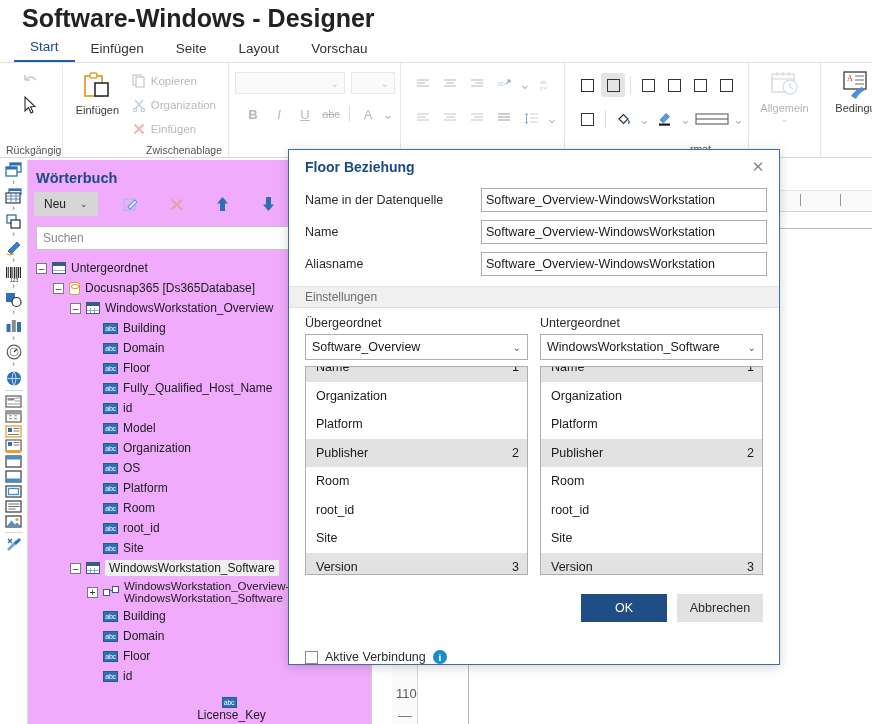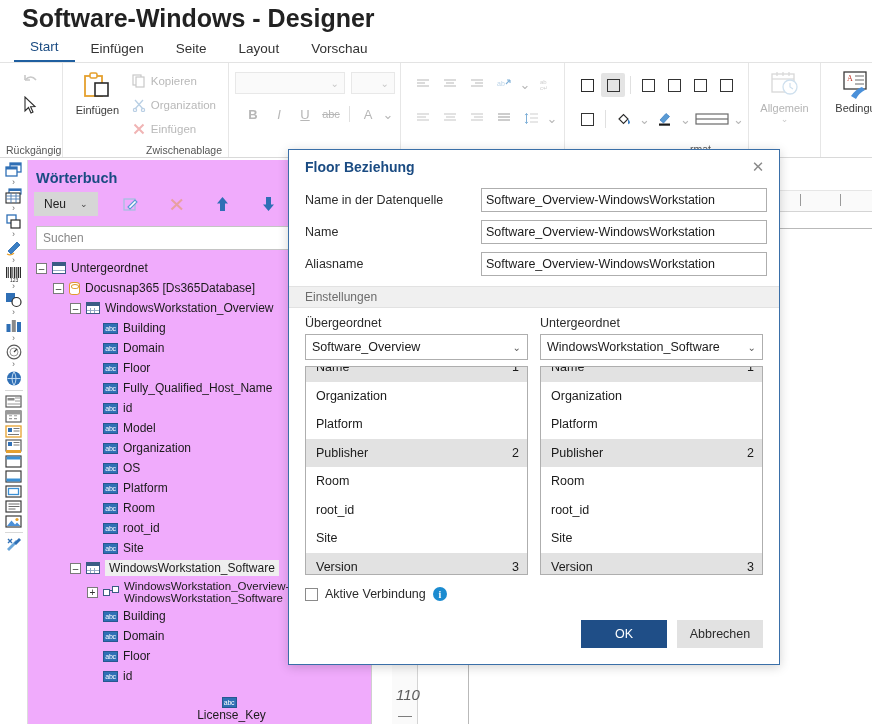--- a/index.html
+++ b/index.html
@@ -161,21 +161,21 @@
     position: absolute; left: 0; right: 0; top: 30px; height: 22px;
     background: #fafafa; border-bottom: 1px solid #d4d4d4; border-top: 1px solid #e6e6e6;
   }
   .htick { position: absolute; top: 3px; width: 1px; height: 12px; background: #9a9a9a; }
   .hnum { position: absolute; top: 4px; font-size: 10px; color: #5c5c5c; }
   #vruler {
     position: absolute; left: 20px; top: 52px; width: 26px; bottom: 0;
     background: #fafafa; border-right: 1px solid #d4d4d4;
   }
   .vtick { position: absolute; left: 6px; width: 14px; height: 1px; background: #7d7d7d; }
-  .vnum { position: absolute; left: 4px; font-size: 15px; color: #5c5c5c; font-style: italic; }
+  .vnum { position: absolute; left: 4px; font-size: 13px; color: #5c5c5c; }
   #page {
     position: absolute; left: 96px; top: 68px; right: 0; bottom: 0;
     background-color: #fff;
     background-image:
       radial-gradient(circle, #cfcfcf 0.6px, transparent 0.7px);
     background-size: 10px 10px;
     border-top: 1px solid #b9b9b9; border-left: 1px solid #b9b9b9;
   }
 
   
@@ -918,25 +918,25 @@
               </div>
               <div class="litem hl">
                 <span>Version</span>
                 <span class="num">3</span>
               </div>
             </div>
         </div>
       </div>
     </div>
 
+    <div id="dlg-foot">
+      <button class="dbtn primary">OK</button>
+      <button class="dbtn secondary">Abbrechen</button>
+    </div>
+
     <div id="dlg-check">
       <span class="cbox"></span>
       <span>Aktive Verbindung</span>
       <span class="infoico">i</span>
     </div>
-
-    <div id="dlg-foot">
-      <button class="dbtn primary">OK</button>
-      <button class="dbtn secondary">Abbrechen</button>
-    </div>
   </div>
 
 </div>
 
 </body></html>

